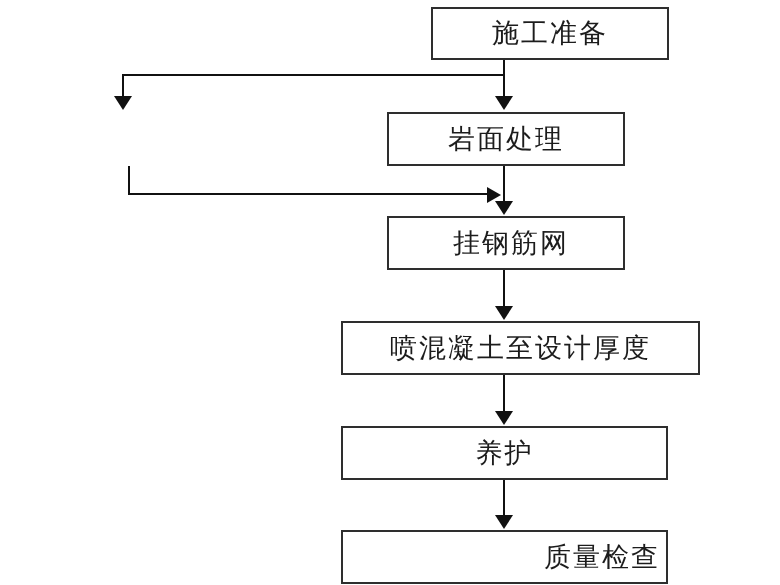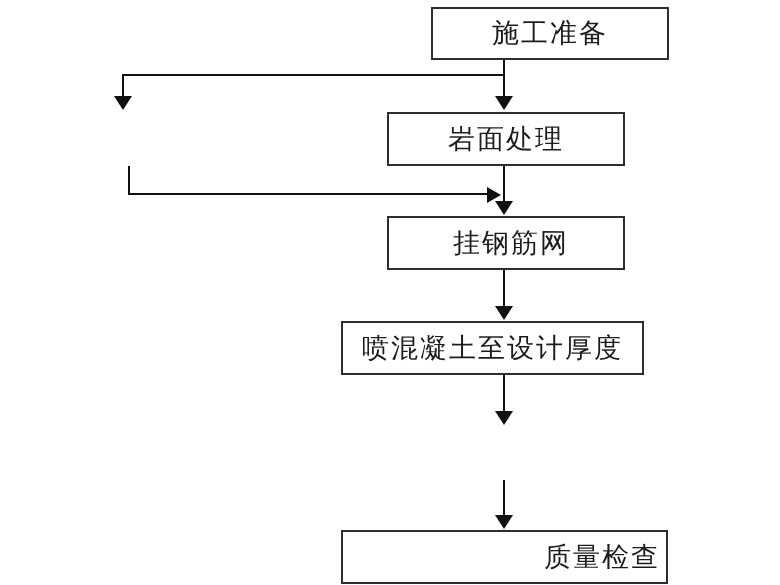--- a/index.html
+++ b/index.html
@@ -37,21 +37,21 @@
     white-space: normal;
     word-break: break-all;
     padding: 0 6px;
   }
   
   #node-prep      { left: 387px; top: 7px;   width: 238px; height: 53px; margin-left: 44px; }
   #node-mix       { left: 11px;  top: 112px; width: 238px; height: 54px; }
   #node-mix .label{ padding: 0 2px; }
   #node-rock      { left: 387px; top: 112px; width: 238px; height: 54px; }
   #node-mesh      { left: 387px; top: 216px; width: 238px; height: 54px; padding-left: 10px; }
-  #node-spray     { left: 341px; top: 321px; width: 303px; height: 54px; }
+  #node-spray     { left: 341px; top: 321px; width: 359px; height: 54px; }
   #node-cure      { left: 341px; top: 426px; width: 327px; height: 54px; }
   #node-quality   { left: 341px; top: 530px; width: 327px; height: 54px; justify-content: flex-end; }
 
   
   .seg {
     position: absolute;
     background: #111111;
   }
   .seg.v { width: 2px; }
   .seg.h { height: 2px; }
@@ -123,20 +123,23 @@
   </div>
 
   <div class="node" id="node-mesh">
     <span class="label">挂钢筋网</span>
   </div>
 
   <div class="node" id="node-spray">
     <span class="label">喷混凝土至设计厚度</span>
   </div>
 
+  <div class="node" id="node-cure">
+    <span class="label">养护</span>
+  </div>
 
   <div class="node" id="node-quality">
     <span class="label">质量检查</span>
   </div>
 
   <div class="seg v" id="c-prep-stem"></div>
   <div class="seg h" id="c-prep-bus"></div>
   <div class="seg v" id="c-mix-drop"></div>
   <div class="arrow-down" id="a-mix-in"></div>
   <div class="seg v" id="c-rock-drop"></div>

